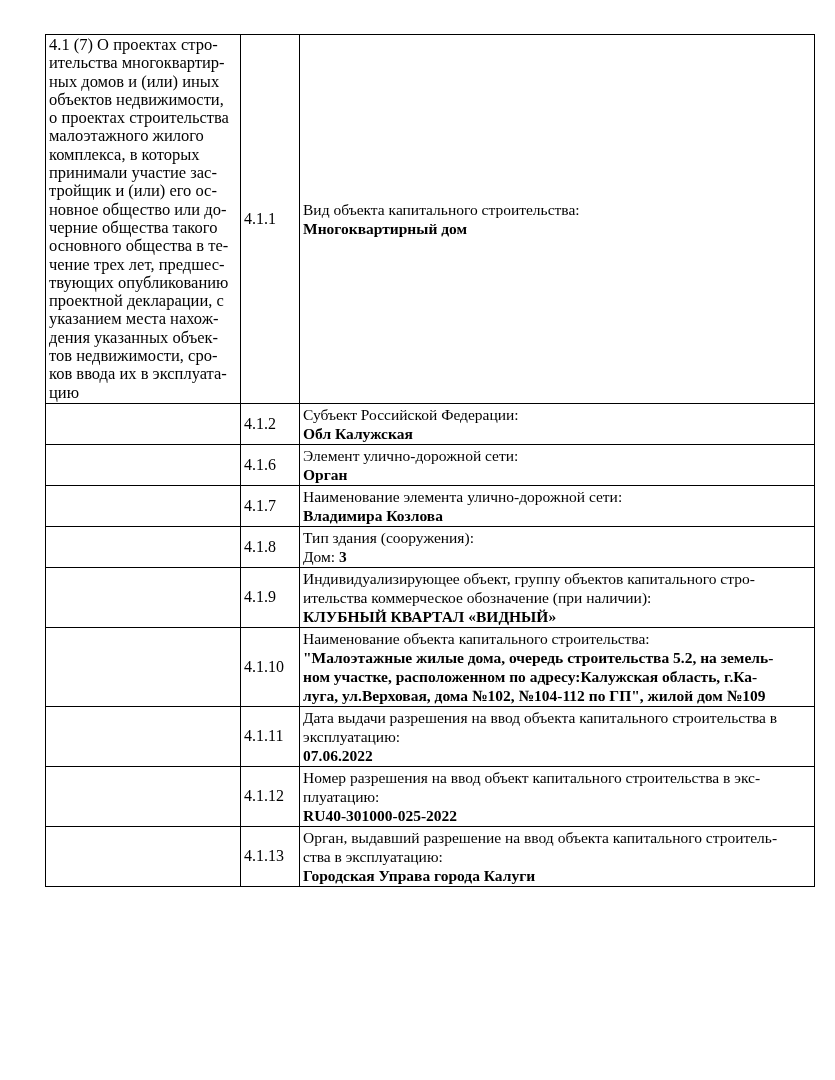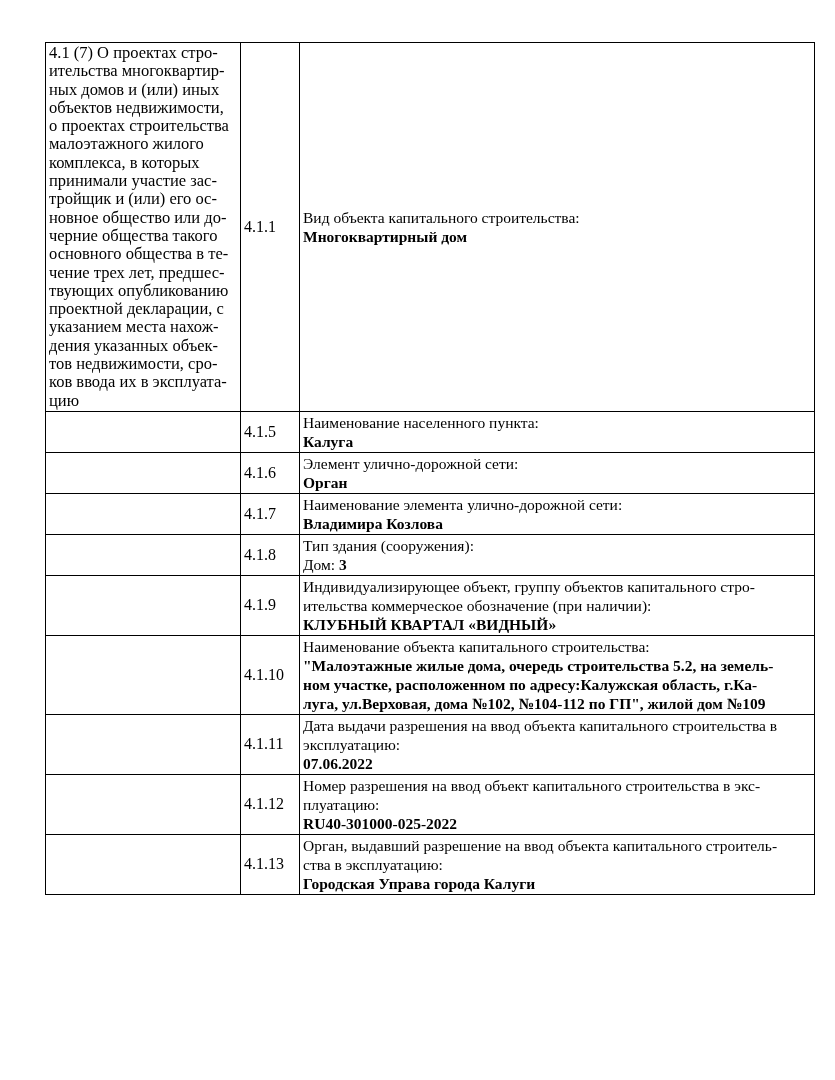--- a/index.html
+++ b/index.html
@@ -12,21 +12,21 @@
   .page {
     position: relative;
     width: 835px;
     height: 1080px;
     background: #ffffff;
     overflow: hidden;
   }
   table.decl {
     position: absolute;
     left: 45px;
-    top: 42px;
+    top: 34px;
     width: 748px;
     border-collapse: collapse;
     table-layout: fixed;
     padding-left: 33px;
   }
   table.decl td {
     border: 1px solid #000000;
     vertical-align: middle;
     padding: 1px 3px;
     overflow: hidden;
@@ -89,24 +89,24 @@
 ков ввода их в эксплуата-
 цию</td>
         <td class="c2">4.1.1</td>
         <td class="c3">
           <div class="field-label pre">Вид объекта капитального строительства:</div>
           <div class="value-line hide-if-empty"><span class="value-prefix"></span><span class="field-value pre">Многоквартирный дом</span></div>
         </td>
       </tr>
       <tr>
         <td class="c1"></td>
-        <td class="c2">4.1.5</td>
+        <td class="c2">4.1.2</td>
         <td class="c3">
-          <div class="field-label pre">Наименование населенного пункта:</div>
-          <div class="value-line hide-if-empty"><span class="value-prefix"></span><span class="field-value pre">Калуга</span></div>
+          <div class="field-label pre">Субъект Российской Федерации:</div>
+          <div class="value-line hide-if-empty"><span class="value-prefix"></span><span class="field-value pre">Обл Калужская</span></div>
         </td>
       </tr>
       <tr>
         <td class="c1"></td>
         <td class="c2">4.1.6</td>
         <td class="c3">
           <div class="field-label pre">Элемент улично-дорожной сети:</div>
           <div class="value-line hide-if-empty"><span class="value-prefix"></span><span class="field-value pre">Орган</span></div>
         </td>
       </tr>

